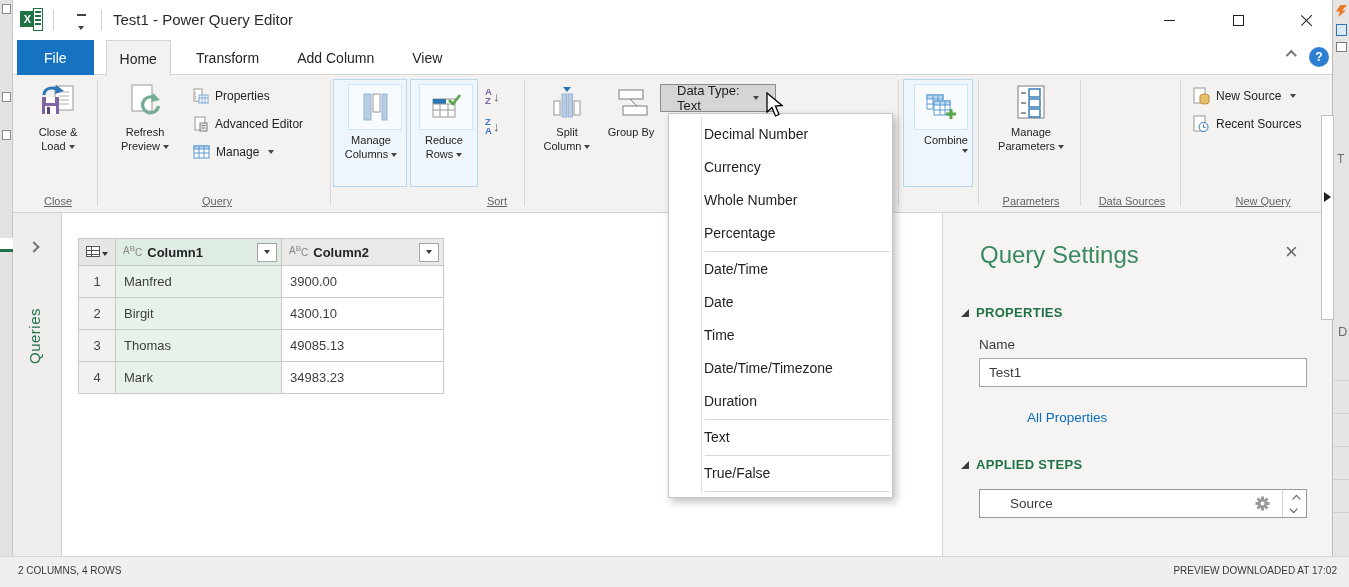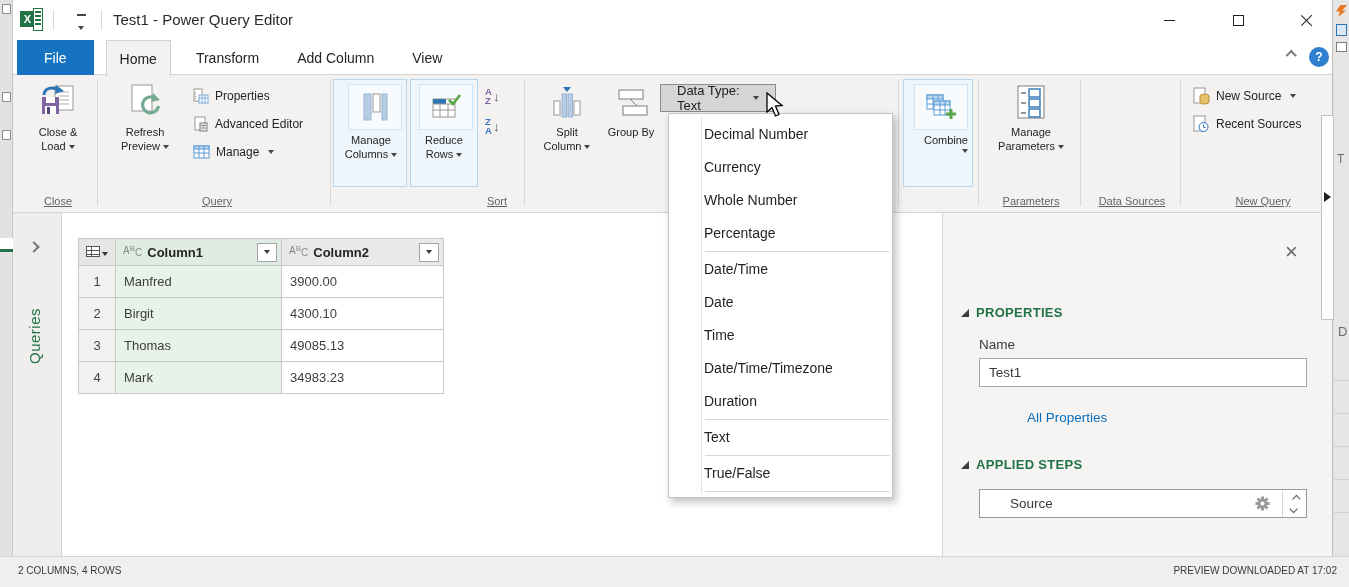--- a/index.html
+++ b/index.html
@@ -463,20 +463,21 @@
           </tr>
           <tr>
             <th class="rownum">4</th>
             <td class="sel">Mark</td>
             <td class="c2">34983.23</td>
           </tr>
         </tbody>
     </table>
 
     <div class="qs-panel">
+      <div class="qs-title">Query Settings</div>
       <div class="qs-close">×</div>
       <div class="section-head" style="top:92px">
         <span class="tri-exp"></span>
         <span>PROPERTIES</span>
       </div>
       <div class="qs-namelabel">Name</div>
       <input class="qs-input" value="Test1" style="">
       <div class="qs-allprops">All Properties</div>
       <div class="section-head" style="top:244px">
         <span class="tri-exp"></span>

